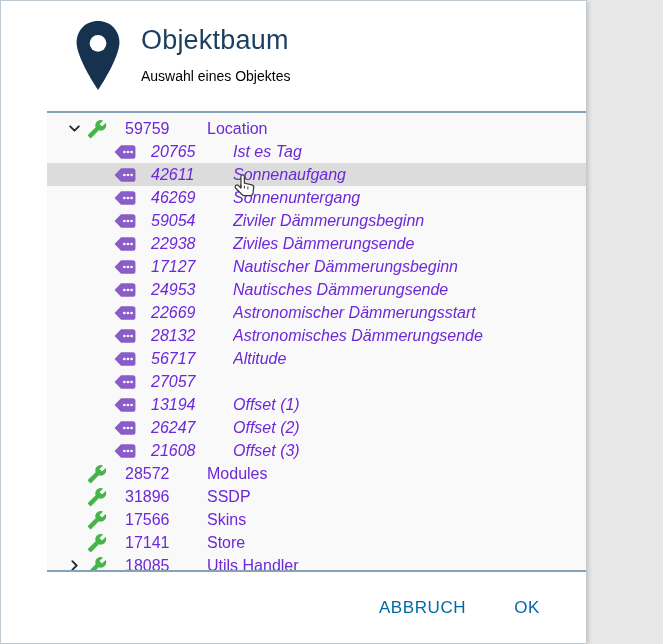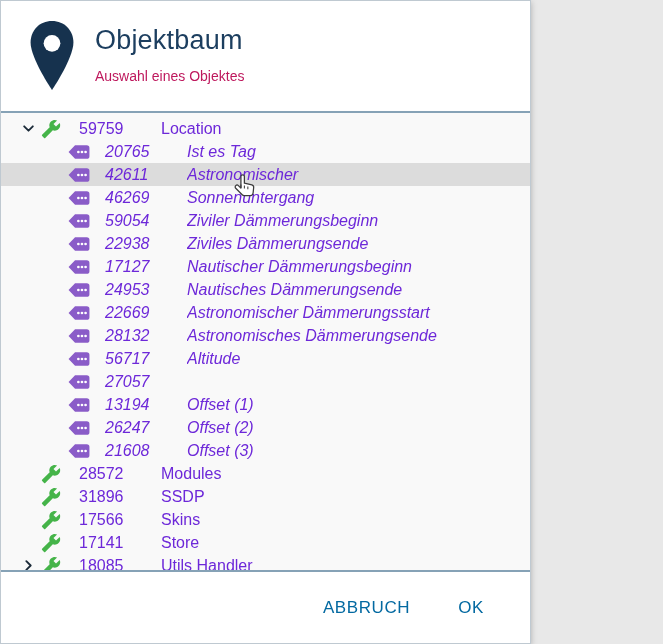--- a/index.html
+++ b/index.html
@@ -1,30 +1,30 @@
 <!DOCTYPE html>
 <html><head>
 <meta charset="utf-8">
 <style>
   * { margin:0; padding:0; box-sizing:border-box; }
   html,body { width:663px; height:644px; background:#e8e8e8; }
   body { font-family:"Liberation Sans","DejaVu Sans",sans-serif; }
 
   .dialog {
-    position:relative; width:531px; height:644px; background:#ffffff;
+    position:relative; width:587px; height:644px; background:#ffffff;
     border:1px solid #bfc9d1; box-shadow:0 2px 6px rgba(0,0,0,.25);
-    display:flex; flex-direction:column; overflow:hidden;
+    display:flex; flex-direction:column; overflow:hidden;padding-left:46px;
   }
 
   
   .header { height:110px; display:flex; align-items:flex-start; padding:18px 0 0 25px; background:#fff; }
   .pin { width:52px; height:74px; flex:0 0 auto; }
   .header-text { margin:6px 0 0 17px; }
   .title { font-size:27px; color:#1c3e5f; letter-spacing:.2px; }
-  .subtitle { font-size:14px; color:#be185d; margin-top:12px; }
+  .subtitle { font-size:14px; color:#000000; margin-top:12px; }
 
   
   .tree {
     height:461px; background:#f9f9f9; overflow:hidden;
     border-top:2px solid #86a2b6; border-bottom:2px solid #86a2b6;
     padding-top:4px;
   }
   .row { display:flex; align-items:center; height:23px; color:#6d28d9; font-size:16px; cursor:pointer; }
   .row.l0 { padding-left:14px; }
   .row.l1 { padding-left:40px;font-style:italic; }
@@ -94,21 +94,21 @@
     <span class="chev"></span>
     <span class="nicon">
           <svg viewBox="0 0 26 20" width="24" height="18">
             <path fill="#8a5cc8" d="M1.4 10 L8.6 2.4 H21.6 a3 3 0 0 1 3 3 v9.2 a3 3 0 0 1 -3 3 H8.6 Z"></path>
             <circle cx="12.3" cy="10" r="1.5" fill="#fff"></circle>
             <circle cx="16.3" cy="10" r="1.5" fill="#fff"></circle>
             <circle cx="20.3" cy="10" r="1.5" fill="#fff"></circle>
           </svg>
         </span>
     <span class="nid">42611</span>
-    <span class="nlabel">Astronomischer</span>
+    <span class="nlabel">Sonnenaufgang</span>
   </div>
       <div class="row l1">
     <span class="chev"></span>
     <span class="nicon">
           <svg viewBox="0 0 26 20" width="24" height="18">
             <path fill="#8a5cc8" d="M1.4 10 L8.6 2.4 H21.6 a3 3 0 0 1 3 3 v9.2 a3 3 0 0 1 -3 3 H8.6 Z"></path>
             <circle cx="12.3" cy="10" r="1.5" fill="#fff"></circle>
             <circle cx="16.3" cy="10" r="1.5" fill="#fff"></circle>
             <circle cx="20.3" cy="10" r="1.5" fill="#fff"></circle>
           </svg>

